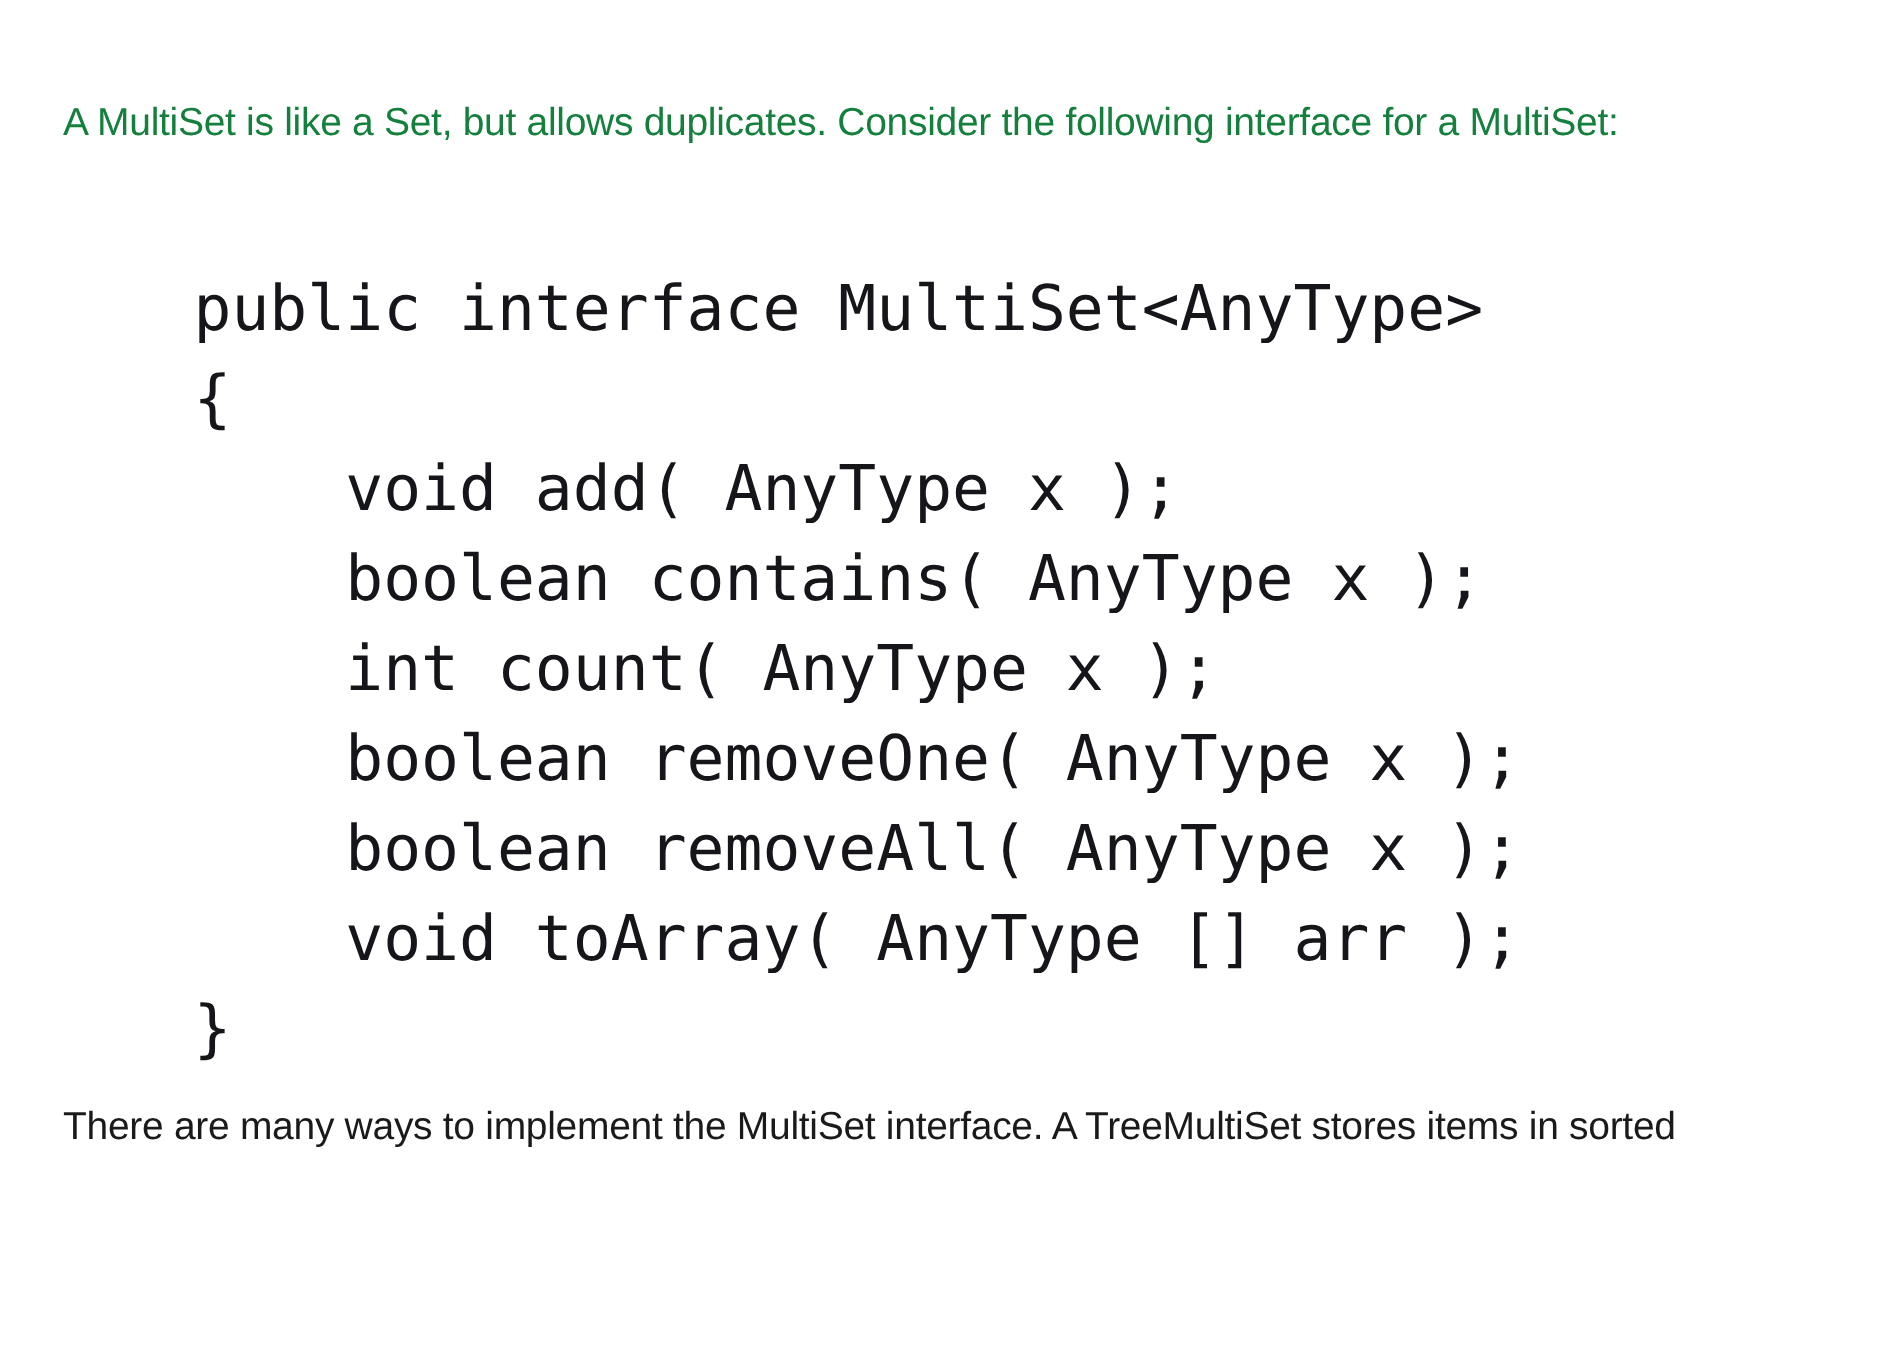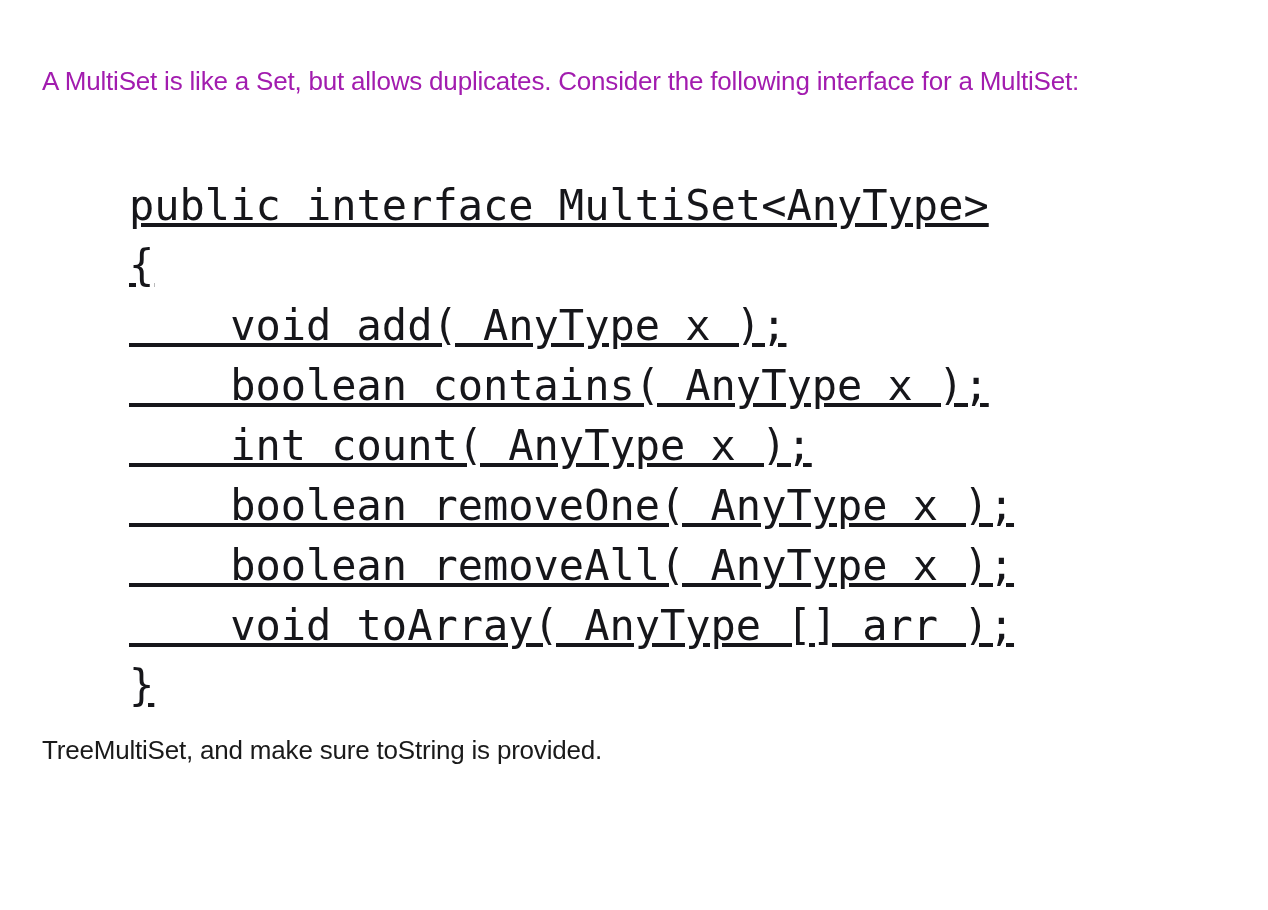--- a/index.html
+++ b/index.html
@@ -24,36 +24,35 @@
 
   
   .intro {
     position: absolute;
     left: 42px;
     top: 36px;
     width: 1190px;
     font-size: 26px;
     line-height: 38px;
     letter-spacing: -0.2px;
-    color: #a21caf;
+    color: #15803d;
     white-space: nowrap;
   }
 
   
   .code-block {
     position: absolute;
     left: 129px;
     top: 134px;
     font-family: "DejaVu Sans Mono", monospace;
     font-size: 42px;
     line-height: 60px;
     color: #16161a;
     white-space: pre;
     letter-spacing: 0px;
-    text-decoration: underline;
   }
   .code-line {
     display: block;
     height: 60px;
   }
 
   
   .outro {
     position: absolute;
     left: 42px;
@@ -72,16 +71,16 @@
 </head>
 <body>
 
 <div class="page">
 
   <p class="intro">A MultiSet is like a Set, but allows duplicates. Consider the following interface for a MultiSet:</p>
 
   <pre class="code-block"><code><span class="code-line">public interface MultiSet&lt;AnyType&gt;</span><span class="code-line">{</span><span class="code-line">    void add( AnyType x );</span><span class="code-line">    boolean contains( AnyType x );</span><span class="code-line">    int count( AnyType x );</span><span class="code-line">    boolean removeOne( AnyType x );</span><span class="code-line">    boolean removeAll( AnyType x );</span><span class="code-line">    void toArray( AnyType [] arr );</span><span class="code-line">}</span></code></pre>
 
   <p class="outro">
-    <span class="outro-line">TreeMultiSet, and make sure toString is provided.</span>
+    <span class="outro-line">There are many ways to implement the MultiSet interface. A TreeMultiSet stores items in sorted</span>
   </p>
 
 </div>
 
 </body></html>

